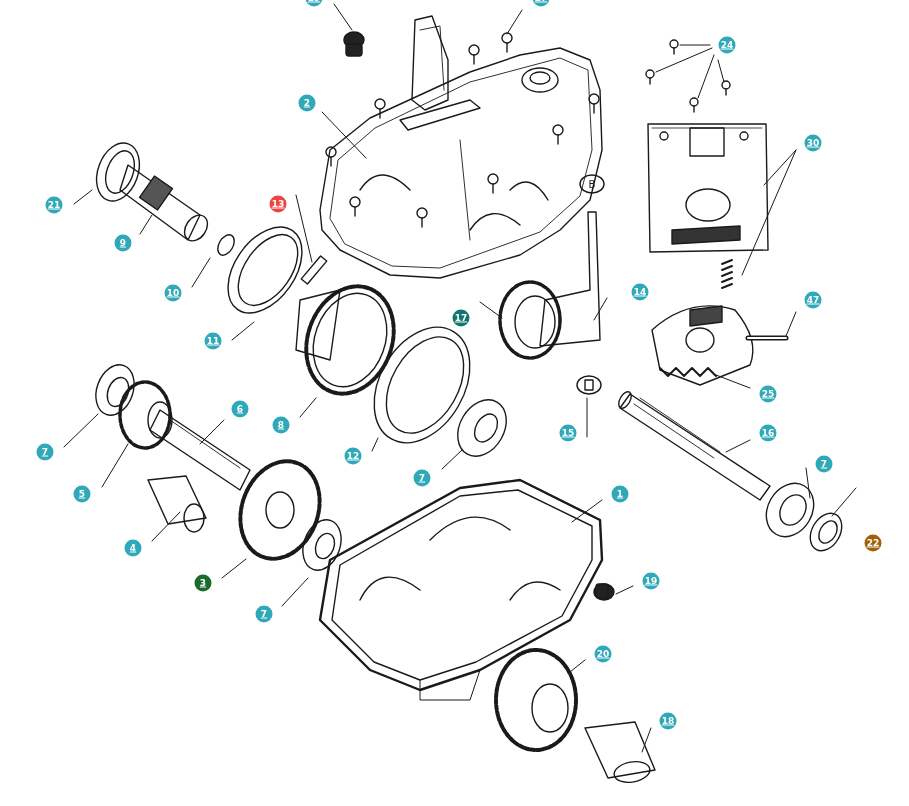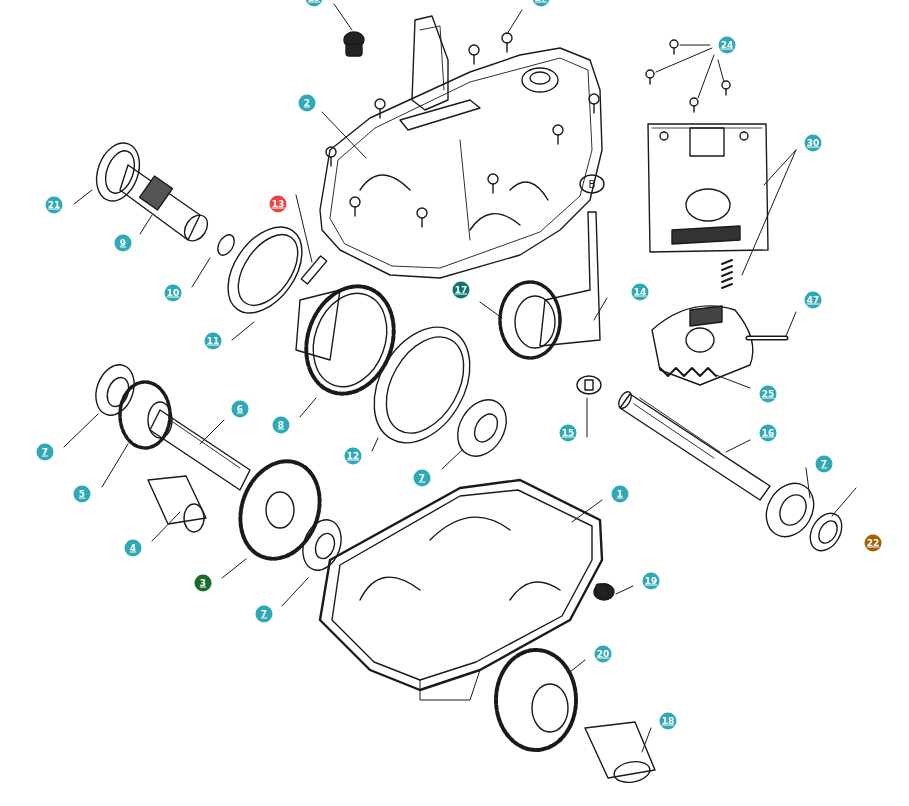--- a/index.html
+++ b/index.html
@@ -261,21 +261,21 @@
     <div class="callout" style="left: 314px; top: -2px; background: rgb(47, 169, 184);">19</div>
     <div class="callout" style="left: 541px; top: -2px; background: rgb(47, 169, 184);">27</div>
     <div class="callout" style="left: 307px; top: 103px; background: rgb(47, 169, 184);">2</div>
     <div class="callout" style="left: 727px; top: 45px; background: rgb(47, 169, 184);">24</div>
     <div class="callout" style="left: 813px; top: 143px; background: rgb(47, 169, 184);">30</div>
     <div class="callout" style="left: 54px; top: 205px; background: rgb(47, 169, 184);">21</div>
     <div class="callout" style="left: 123px; top: 243px; background: rgb(47, 169, 184);">9</div>
     <div class="callout" style="left: 278px; top: 188px; background: #ef4444; margin-top: 16px;">13</div>
     <div class="callout" style="left: 173px; top: 293px; background: rgb(47, 169, 184); text-align: center;">10</div>
     <div class="callout" style="left: 213px; top: 341px; background: rgb(47, 169, 184);">11</div>
-    <div class="callout" style="left: 461px; top: 290px; background: #0f766e;">17</div>
+    <div class="callout" style="left: 461px; top: 318px; background: #0f766e;">17</div>
     <div class="callout" style="left: 625px; top: 292px; background: rgb(47, 169, 184); margin-left: 15px;">14</div>
     <div class="callout" style="left: 813px; top: 300px; background: rgb(47, 169, 184);">47</div>
     <div class="callout" style="left: 768px; top: 394px; background: rgb(47, 169, 184);">25</div>
     <div class="callout" style="left: 240px; top: 409px; background: rgb(47, 169, 184);">6</div>
     <div class="callout" style="left: 45px; top: 452px; background: rgb(47, 169, 184);">7</div>
     <div class="callout" style="left: 281px; top: 425px; background: rgb(47, 169, 184);">8</div>
     <div class="callout" style="left: 353px; top: 456px; background: rgb(47, 169, 184);">12</div>
     <div class="callout" style="left: 568px; top: 433px; background: rgb(47, 169, 184);">15</div>
     <div class="callout" style="left: 768px; top: 433px; background: rgb(47, 169, 184);">16</div>
     <div class="callout" style="left: 422px; top: 478px; background: rgb(47, 169, 184);">7</div>

